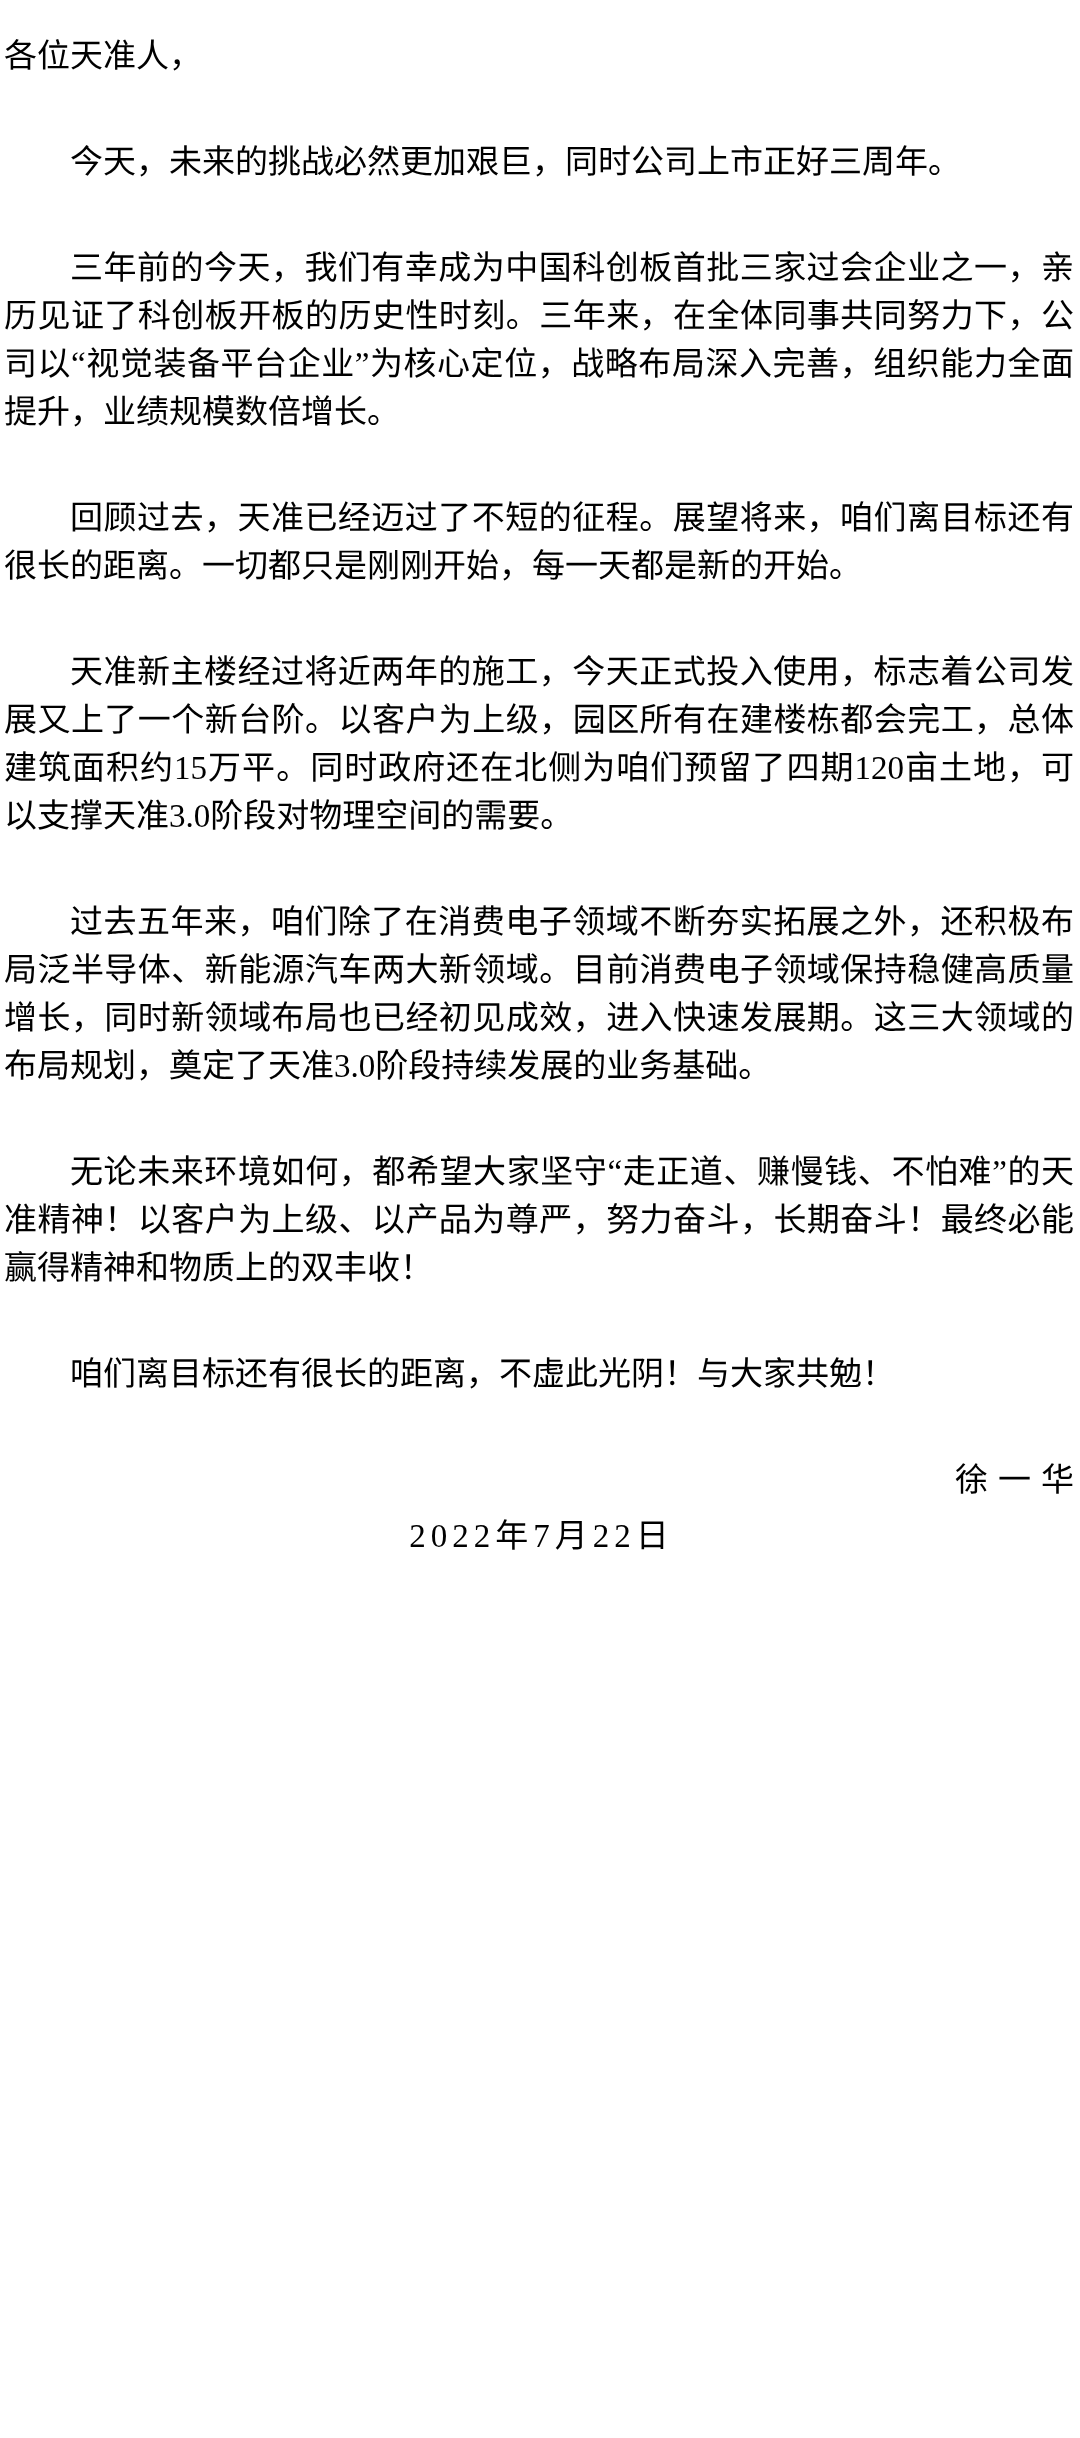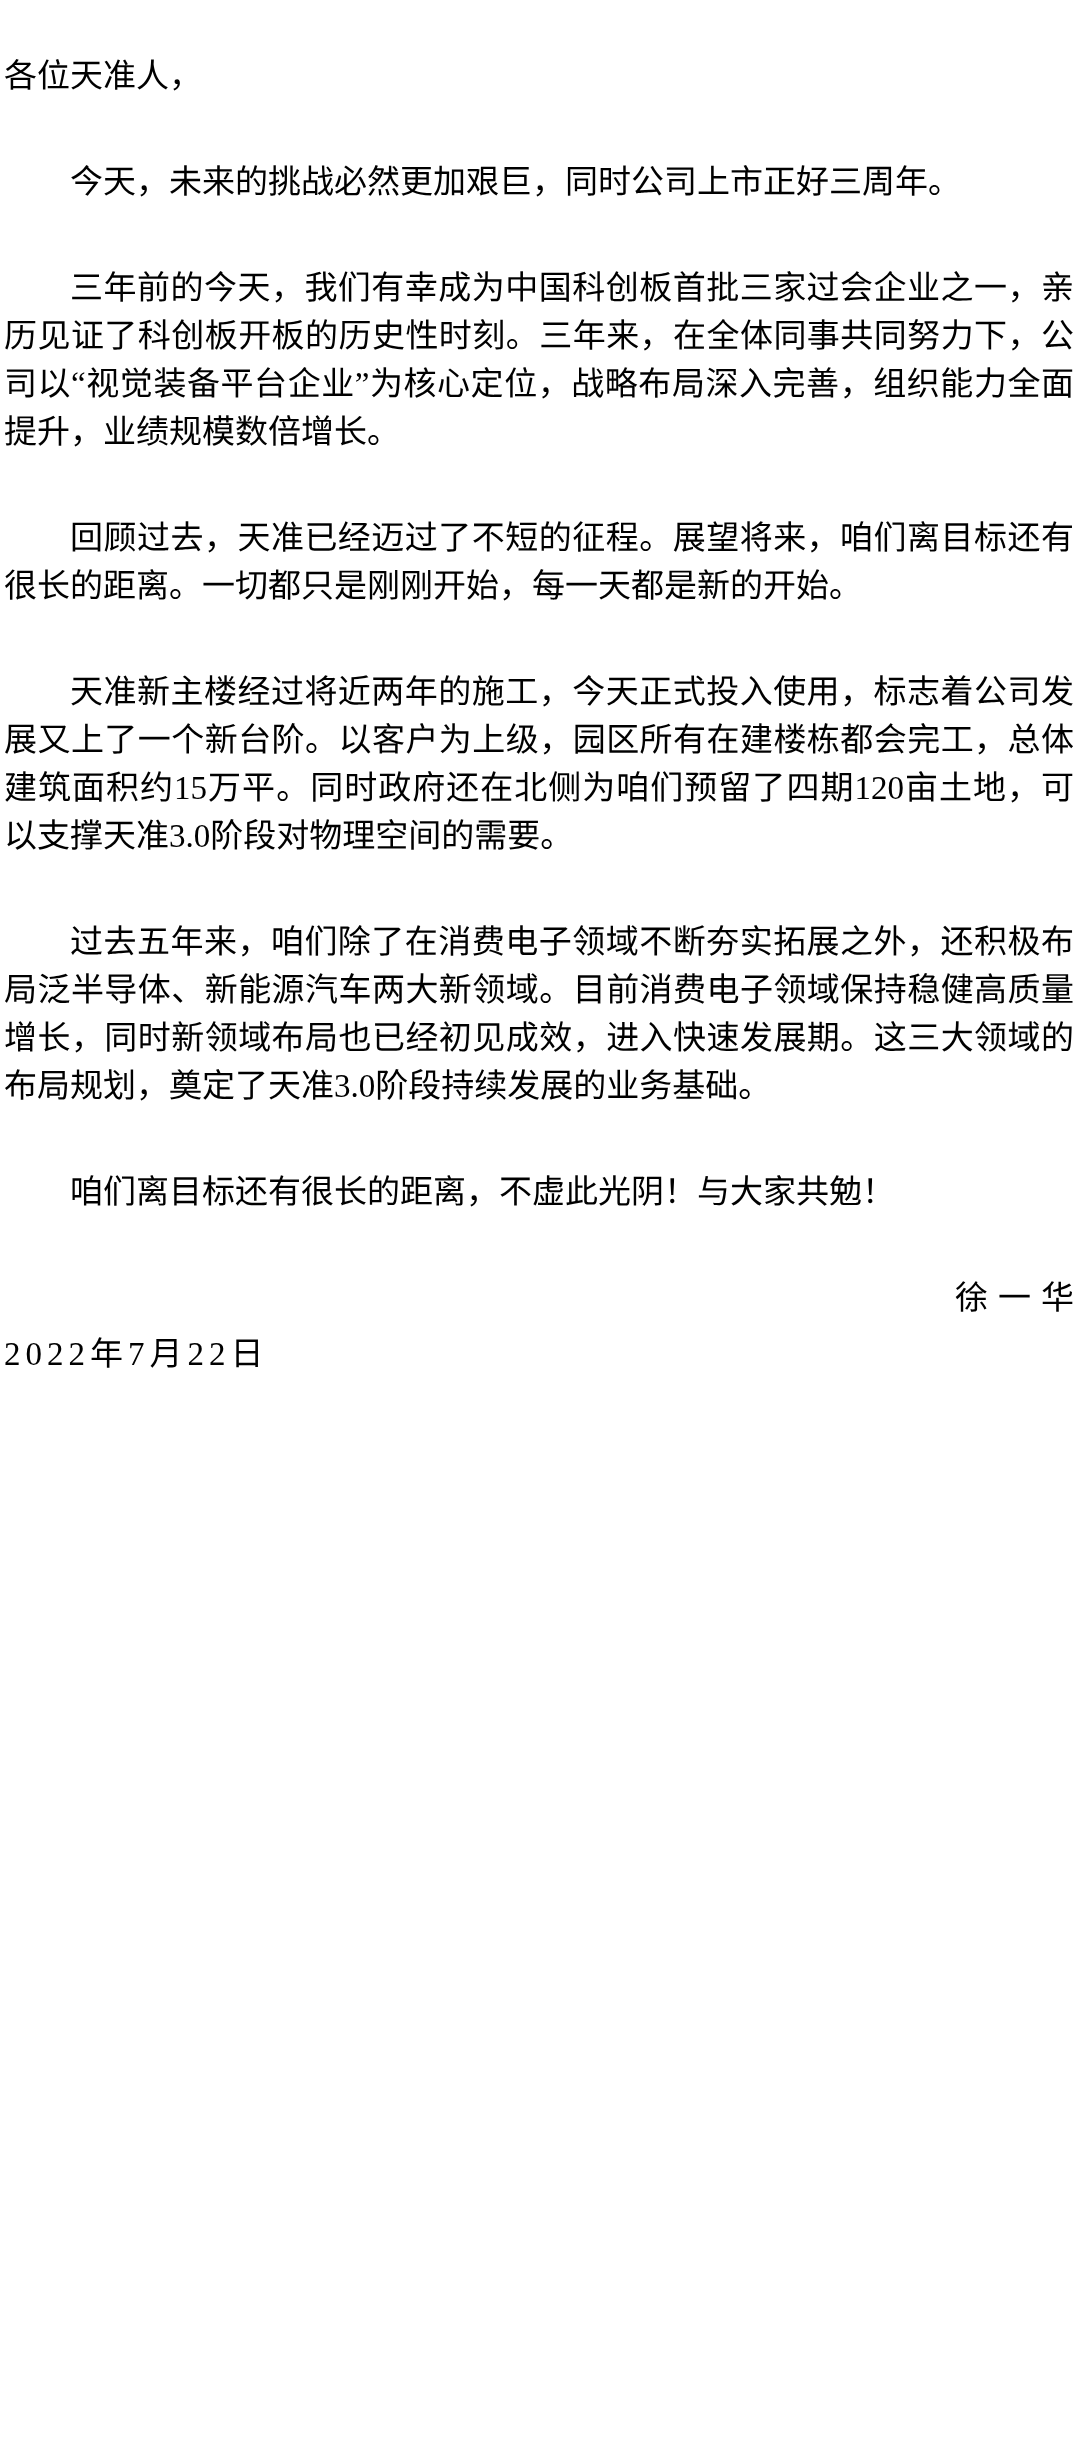--- a/index.html
+++ b/index.html
@@ -7,21 +7,21 @@
     padding: 0;
     background: #ffffff;
   }
   .page {
     position: relative;
     width: 1080px;
     height: 2438px;
     box-sizing: border-box;
     background: #ffffff;
     color: #000000;
-    padding: 52px 6px 0 4px;
+    padding: 32px 6px 0 4px;
     overflow: hidden;
     font-family: "Liberation Serif", "DejaVu Serif", serif;
     font-size: 33px;
     line-height: 48px;
   }
   .page p {
     margin: 0 0 58px 0;
     text-align: justify;
     text-justify: inter-character;
     text-indent: 66px;
@@ -30,32 +30,33 @@
   .page p.salutation {
     text-indent: 0;
   }
   .page p.signature {
     text-align: right;
     text-indent: 0;
     letter-spacing: 10px;
     margin: 0 -10px 8px 0;
   }
   .page p.letter-date {
-    text-align: left;
+    text-align: center;
     text-indent: 0;
     letter-spacing: 5px;
     margin: 0 -5px 0 0;
   }
 </style>
 </head>
 <body>
 
 <div class="page">
   <p class="salutation">各位天准人，</p>
   <p>今天，未来的挑战必然更加艰巨，同时公司上市正好三周年。</p>
   <p>三年前的今天，我们有幸成为中国科创板首批三家过会企业之一，亲历见证了科创板开板的历史性时刻。三年来，在全体同事共同努力下，公司以“视觉装备平台企业”为核心定位，战略布局深入完善，组织能力全面提升，业绩规模数倍增长。</p>
   <p>回顾过去，天准已经迈过了不短的征程。展望将来，咱们离目标还有很长的距离。一切都只是刚刚开始，每一天都是新的开始。</p>
   <p>天准新主楼经过将近两年的施工，今天正式投入使用，标志着公司发展又上了一个新台阶。以客户为上级，园区所有在建楼栋都会完工，总体建筑面积约15万平。同时政府还在北侧为咱们预留了四期120亩土地，可以支撑天准3.0阶段对物理空间的需要。</p>
   <p>过去五年来，咱们除了在消费电子领域不断夯实拓展之外，还积极布局泛半导体、新能源汽车两大新领域。目前消费电子领域保持稳健高质量增长，同时新领域布局也已经初见成效，进入快速发展期。这三大领域的布局规划，奠定了天准3.0阶段持续发展的业务基础。</p>
+  <p>无论未来环境如何，都希望大家坚守“走正道、赚慢钱、不怕难”的天准精神！以客户为上级、以产品为尊严，努力奋斗，长期奋斗！最终必能赢得精神和物质上的双丰收！</p>
   <p>咱们离目标还有很长的距离，不虚此光阴！与大家共勉！</p>
   <p class="signature">徐一华</p>
   <p class="letter-date">2022年7月22日</p>
 </div>
 
 </body></html>

